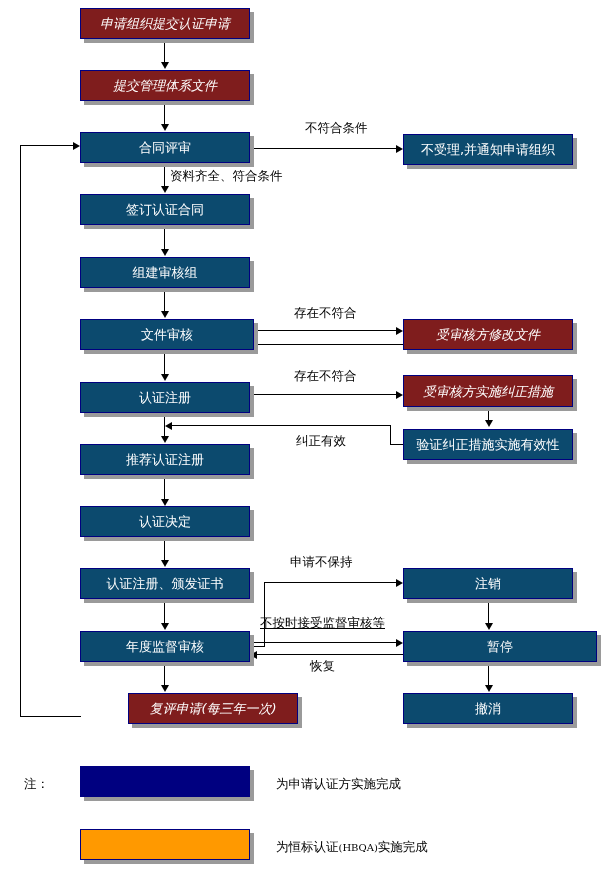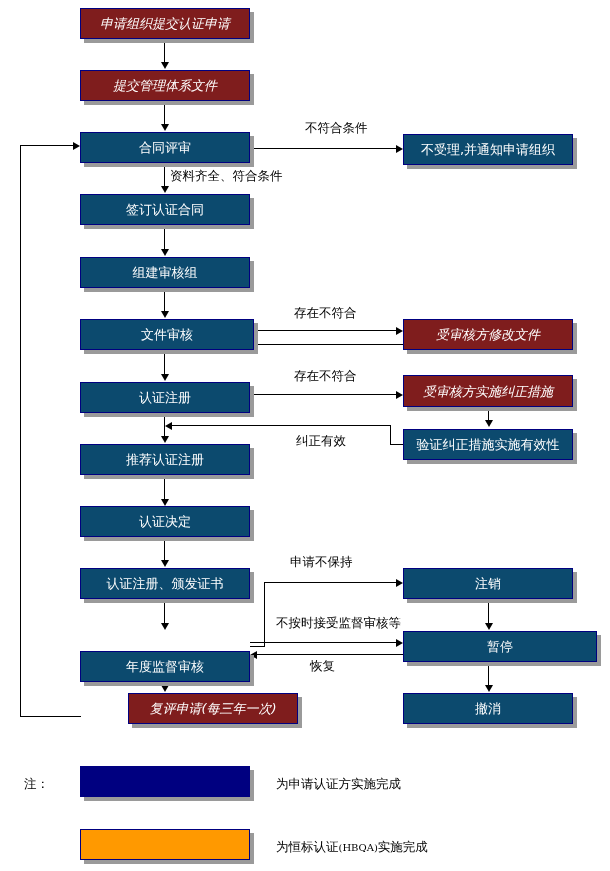--- a/index.html
+++ b/index.html
@@ -159,21 +159,21 @@
 </div>
 <div class="box orange" style="left:80px;top:444px;width:170px;height:31px;">
   <span class="lbl">推荐认证注册</span>
 </div>
 <div class="box orange" style="left:80px;top:506px;width:170px;height:31px;">
   <span class="lbl">认证决定</span>
 </div>
 <div class="box orange" style="left:80px;top:568px;width:170px;height:31px;">
   <span class="lbl">认证注册、颁发证书</span>
 </div>
-<div class="box orange" style="left:80px;top:631px;width:170px;height:31px;margin-top:20px;">
+<div class="box orange" style="left:80px;top:631px;width:170px;height:31px;">
   <span class="lbl">年度监督审核</span>
 </div>
 <div class="box navy" style="left:80px;top:693px;width:170px;height:31px;margin-left:48px;">
   <span class="lbl">复评申请(每三年一次)</span>
 </div>
 
 <div class="box orange" style="left:403px;top:134px;width:170px;height:31px;">
   <span class="lbl">不受理,并通知申请组织</span>
 </div>
 <div class="box navy" style="left:403px;top:319px;width:170px;height:31px;">
@@ -194,21 +194,21 @@
 <div class="box orange" style="left:403px;top:693px;width:170px;height:31px;">
   <span class="lbl">撤消</span>
 </div>
 
 <div class="elbl" style="left:305px;top:122px;text-align:right;">不符合条件</div>
 <div class="elbl" style="left:170px;top:170px;">资料齐全、符合条件</div>
 <div class="elbl" style="left:294px;top:307px;">存在不符合</div>
 <div class="elbl" style="left:294px;top:370px;">存在不符合</div>
 <div class="elbl" style="left:296px;top:435px;text-align:right;">纠正有效</div>
 <div class="elbl" style="left:290px;top:556px;">申请不保持</div>
-<div class="elbl" style="left:276px;top:617px;">不按时接受监督审核等</div>
+<div class="elbl" style="left:260px;top:617px;text-decoration:underline;">不按时接受监督审核等</div>
 <div class="elbl" style="left:310px;top:660px;">恢复</div>
 
 <div class="legend-note" style="left:24px;top:776px;">注：</div>
 
 <div class="legend-sw navy" style="left:80px;top:766px;width:170px;height:31px;"></div>
 <div class="legend-txt" style="left:276px;top:776px;">为申请认证方实施完成</div>
 
 <div class="legend-sw orange" style="left:80px;top:829px;width:170px;height:31px;"></div>
 <div class="legend-txt" style="left:276px;top:839px;">
   <span>为恒标认证</span><span class="sm">(HBQA)</span><span>实施完成</span>

